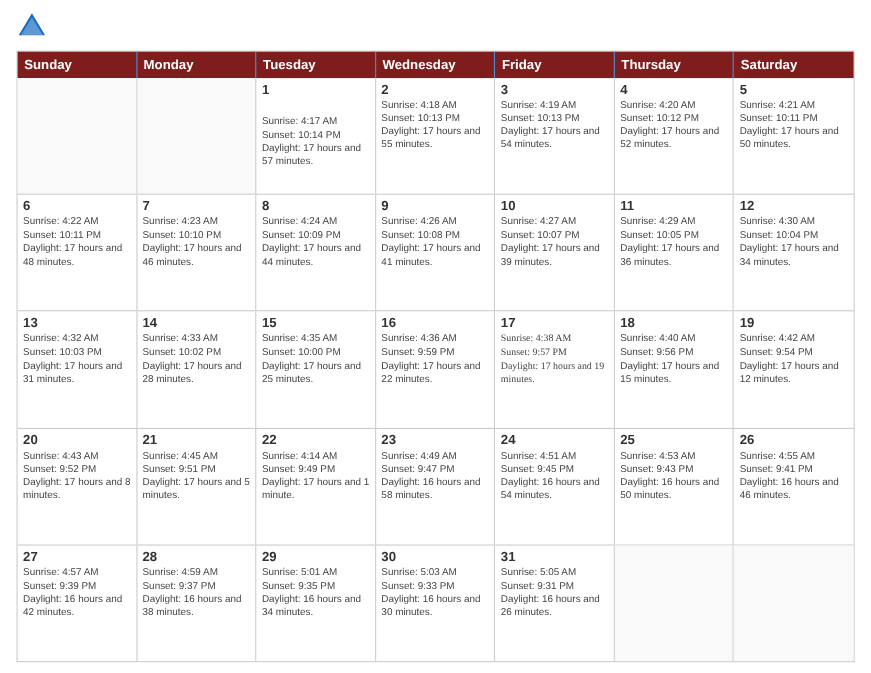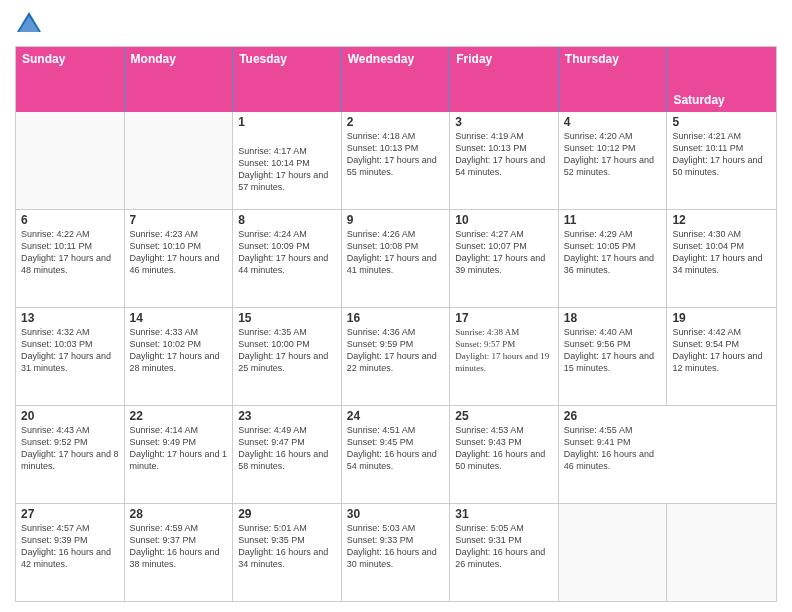--- a/index.html
+++ b/index.html
@@ -62,31 +62,31 @@
     }
     .calendar {
       flex: 1;
       display: flex;
       flex-direction: column;
       border: 1px solid #ccc;
     }
     .cal-header {
       display: grid;
       grid-template-columns: repeat(7, 1fr);
-      background: #ec4899;
+      background: #7f1d1d;
     }
     .cal-header-cell {
       color: #fff;
       font-weight: bold;
       font-size: 12px;
       padding: 5px 6px;
       text-align: left;
       border-right: 1px solid #4a8fd4;
     }
-    .cal-header-cell:last-child { border-right: none; margin-top: 41px; }
+    .cal-header-cell:last-child { border-right: none; }
     .cal-body {
       flex: 1;
       display: flex;
       flex-direction: column;
     }
     .cal-row {
       display: grid;
       grid-template-columns: repeat(7, 1fr);
       flex: 1;
       border-top: 1px solid #ccc;
@@ -271,20 +271,26 @@
           </div>
         </div>
         <div class="cal-row">
           <div class="cal-cell">
             <span class="day-number">20</span>
             <div class="cell-text" style="white-space: pre-line;">Sunrise: 4:43 AM
 Sunset: 9:52 PM
 Daylight: 17 hours and 8 minutes.</div>
           </div>
           <div class="cal-cell">
+            <span class="day-number">21</span>
+            <div class="cell-text" style="white-space: pre-line;">Sunrise: 4:45 AM
+Sunset: 9:51 PM
+Daylight: 17 hours and 5 minutes.</div>
+          </div>
+          <div class="cal-cell">
             <span class="day-number">22</span>
             <div class="cell-text" style="white-space: pre-line;">Sunrise: 4:14 AM
 Sunset: 9:49 PM
 Daylight: 17 hours and 1 minute.</div>
           </div>
           <div class="cal-cell">
             <span class="day-number">23</span>
             <div class="cell-text" style="white-space: pre-line;">Sunrise: 4:49 AM
 Sunset: 9:47 PM
 Daylight: 16 hours and 58 minutes.</div>

